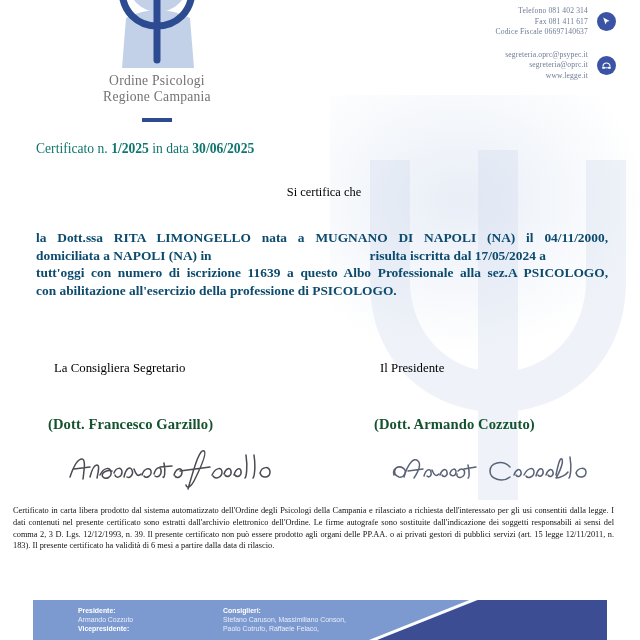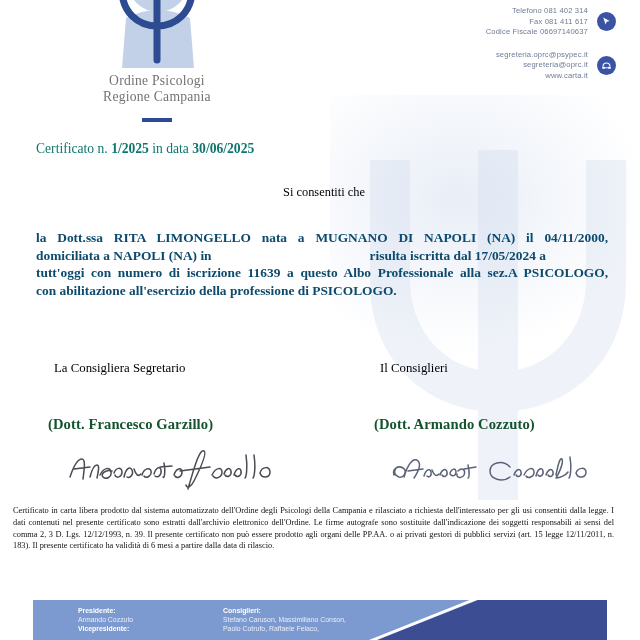--- a/index.html
+++ b/index.html
@@ -61,21 +61,21 @@
   .logo-rule {
     margin: 14px auto 0 auto;
     width: 30px; height: 4px;
     background: #2d4b91;
   }
 
   .contact-block {
     position: absolute;
     right: 24px; top: 6px;
     text-align: right;
-    font-family: Liberation Sans, sans-serif;
+    font-family: Liberation Serif, serif;
   }
   .contact-row { display: flex; align-items: center; justify-content: flex-end; gap: 9px; }
   .contact-lines {
     color: #6d7b95;
     font-size: 7.6px;
     line-height: 10.6px;
     letter-spacing: .15px;
   }
   .contact-lines span { display:block; }
   .cicon {
@@ -249,42 +249,42 @@
           <svg viewBox="0 0 16 16" width="11" height="11" aria-hidden="true">
             <path d="M3.2 2.2 L12.6 7.1 L8.3 8.2 L6.6 12.4 Z" fill="#ffffff"></path>
           </svg>
         </div>
       </div>
 
       <div class="contact-row">
         <div class="contact-lines">
           <span>segreteria.oprc@psypec.it</span>
           <span>segreteria@oprc.it</span>
-          <span>www.carta.it</span>
+          <span>www.legge.it</span>
         </div>
         <div class="cicon">
           <svg viewBox="0 0 16 16" width="11" height="11" aria-hidden="true">
             <path d="M2 9.4 C2 5.8 4.6 3.6 8 3.6 S14 5.8 14 9.4 L12.4 9.4 C12.4 6.8 10.4 5.2 8 5.2 S3.6 6.8 3.6 9.4 Z" fill="#ffffff"></path>
             <rect x="1.8" y="9.8" width="4" height="3.1" rx="0.8" fill="#ffffff"></rect>
             <rect x="10.2" y="9.8" width="4" height="3.1" rx="0.8" fill="#ffffff"></rect>
             <rect x="6" y="10.6" width="4" height="1.5" fill="#ffffff"></rect>
           </svg>
         </div>
       </div>
 
     </div>
   </div>
 
   <div class="body-area">
 
     <div class="cert-line">
       <span>Certificato n. </span><b>1/2025</b><span> in data </span><b>30/06/2025</b>
     </div>
 
-    <div class="si-certifica">Si consentiti che</div>
+    <div class="si-certifica">Si certifica che</div>
 
     <div class="main-para">
       <span class="l1">la Dott.ssa RITA LIMONGELLO nata a MUGNANO DI NAPOLI (NA) il 04/11/2000,</span>
       <span class="l2"><span>domiciliata a NAPOLI (NA) in</span><span class="gap"></span><span>risulta iscritta dal 17/05/2024 a</span></span>
       <span class="l3">tutt'oggi con numero di iscrizione 11639 a questo Albo Professionale alla sez.A PSICOLOGO,</span>
       <span class="l4">con abilitazione all'esercizio della professione di PSICOLOGO.</span>
     </div>
   </div>
 
   <div class="sig-area">
@@ -310,21 +310,21 @@
             <path d="M170 28 C172 21 176 20 177 24 C178 29 173 31 171 28"></path>
             <path d="M182 8 C184 22 182 30 181 31"></path>
             <path d="M190 8 C192 22 190 30 189 31"></path>
             <path d="M196 26 C198 19 206 19 206 25 C206 31 198 32 196 26 Z"></path>
           </g>
         </svg>
       </div>
     </div>
 
     <div class="sig-col right">
-      <div class="sig-role">Il Consiglieri</div>
+      <div class="sig-role">Il Presidente</div>
       <div class="sig-name">(Dott. Armando Cozzuto)</div>
       <div class="sig-ink">
         <svg viewBox="0 0 250 46" width="250" height="46" aria-hidden="true">
           <g fill="none" stroke="#5a6277" stroke-width="1.5" stroke-linecap="round" stroke-linejoin="round">
             <path d="M4 28 C2 22 8 18 13 21 C18 24 14 31 9 30 C5 29 3 25 6 21"></path>
             <path d="M14 30 C18 16 24 10 28 14 C32 18 26 28 24 31 M18 24 L33 22"></path>
             <path d="M34 29 C36 22 40 21 41 25 C42 29 39 31 37 29 M42 23 C44 28 46 30 49 27"></path>
             <path d="M50 28 C52 22 56 21 57 25 C58 29 54 31 52 28"></path>
             <path d="M60 26 C62 21 66 21 66 25 C66 29 62 30 60 27"></path>
             <path d="M68 24 C72 20 76 23 74 28 C72 32 66 31 67 27"></path>

